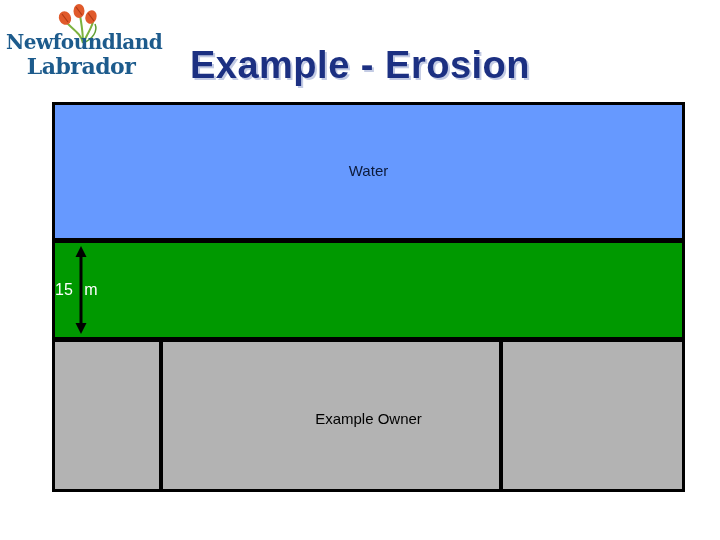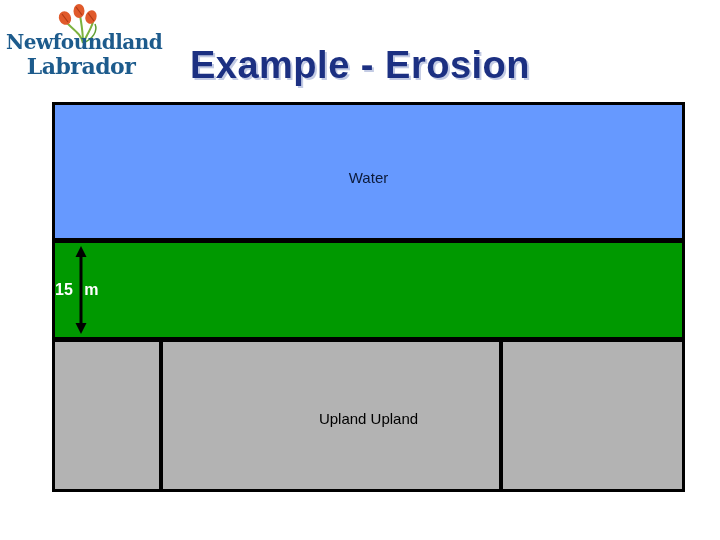--- a/index.html
+++ b/index.html
@@ -56,27 +56,27 @@
   .upland-left{width:104px;}
   .upland-mid{width:336px;}
   .upland-right{flex:1;}
 
   
   .zone-label{
     position:absolute;left:0;width:633px;
     display:flex;align-items:center;justify-content:center;
     font-size:15px;color:#000000;pointer-events:none;
   }
-  .water-label{top:9px;height:133px;color:#0c1a3a;}
+  .water-label{top:2px;height:133px;color:#0c1a3a;}
   .shoreline-label{top:141px;height:94px;}
   .upland-label{top:245px;height:142px;}
 
   
   .measure{
-    position:absolute;left:0;top:141px;height:94px;width:70px;font-weight:bold;
+    position:absolute;left:0;top:141px;height:94px;width:70px;
   }
   .measure-arrow{position:absolute;left:23px;top:3px;z-index:2;}
   .measure-label{
     position:absolute;left:3px;top:0;height:94px;
     display:flex;align-items:center;
     font-size:16px;color:#ffffff;word-spacing:7px;z-index:1;
     white-space:pre;
   }
 </style>
 </head>
@@ -107,21 +107,21 @@
 
     <div class="zone zone-shoreline" style="background-color: rgb(0, 153, 0);"></div>
 
     <div class="upland-row">
       <div class="upland-cell upland-left" style="background-color: rgb(179, 179, 179);"></div>
       <div class="upland-cell upland-mid" style="background-color: rgb(179, 179, 179);"></div>
       <div class="upland-cell upland-right" style="background-color: rgb(179, 179, 179);"></div>
     </div>
 
     <div class="zone-label water-label">Water</div>
-    <div class="zone-label upland-label">Upland Upland</div>
+    <div class="zone-label upland-label">Example Owner</div>
 
     <div class="measure">
       <svg class="measure-arrow" width="12" height="88" viewBox="0 0 12 88">
         <line x1="6" y1="9" x2="6" y2="79" stroke="#000000" stroke-width="3"></line>
         <polygon points="6,0 0.5,11 11.5,11" fill="#000000"></polygon>
         <polygon points="6,88 0.5,77 11.5,77" fill="#000000"></polygon>
       </svg>
       <div class="measure-label">15 m</div>
     </div>
 

